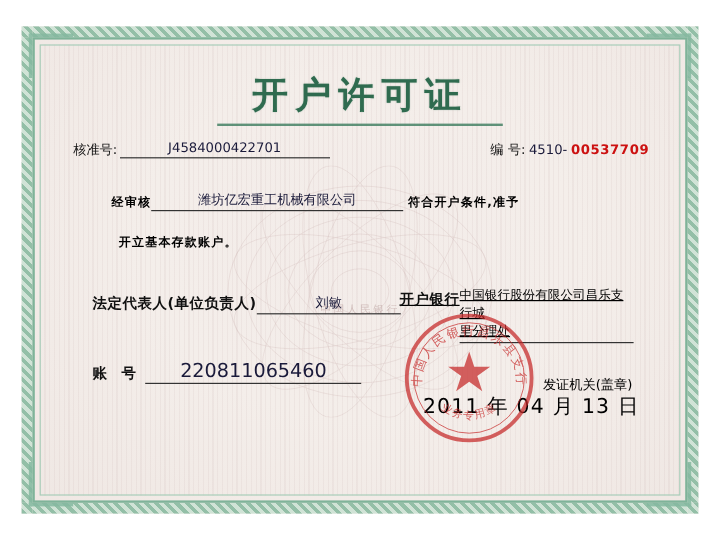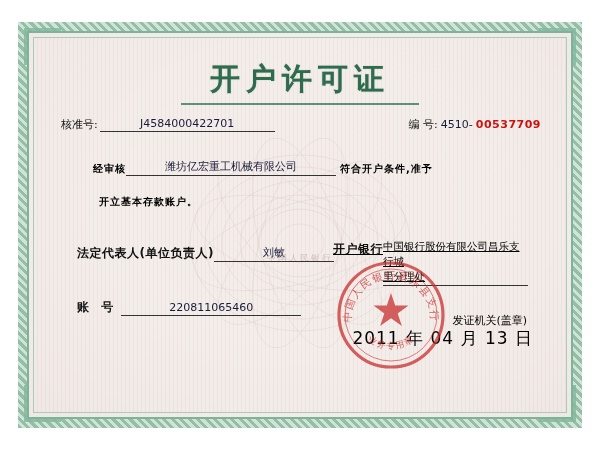--- a/index.html
+++ b/index.html
@@ -232,21 +232,21 @@
   }
 
   .acct {
     position: absolute;
     left: 44px;
     top: 262px;
     display: flex;
     align-items: flex-end;
   }
   .acct .lbl { font-size: 12px; font-weight: bold; letter-spacing: 4px; }
-  .acct .uline { width: 180px; font-size: 11px; padding-bottom: 1px; margin-left: 4px; }
+  .acct .uline { width: 180px; font-size: 16px; padding-bottom: 1px; margin-left: 4px; }
 
   
   .issuer {
     position: absolute;
     right: 40px;
     top: 260px;
     font-size: 11px;
     text-align: left;
     margin-top: 16px;
   }

